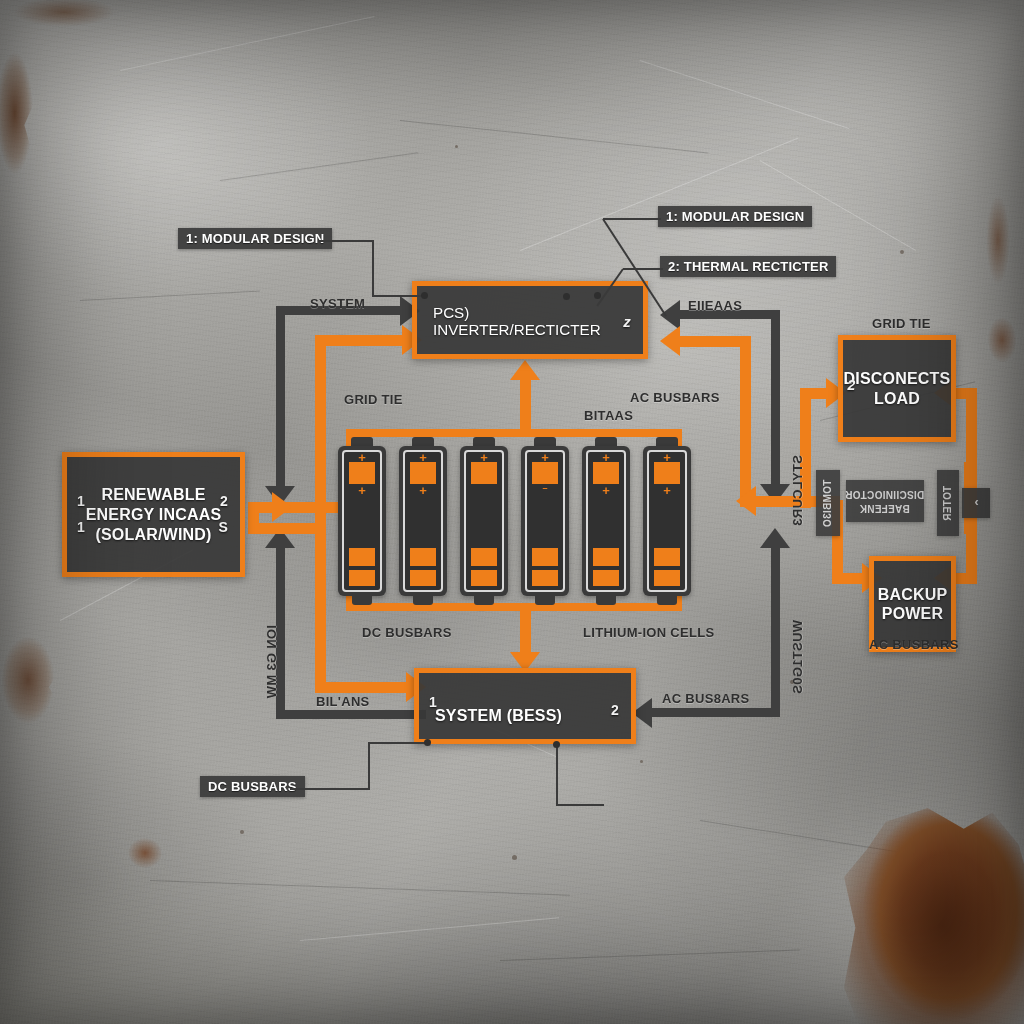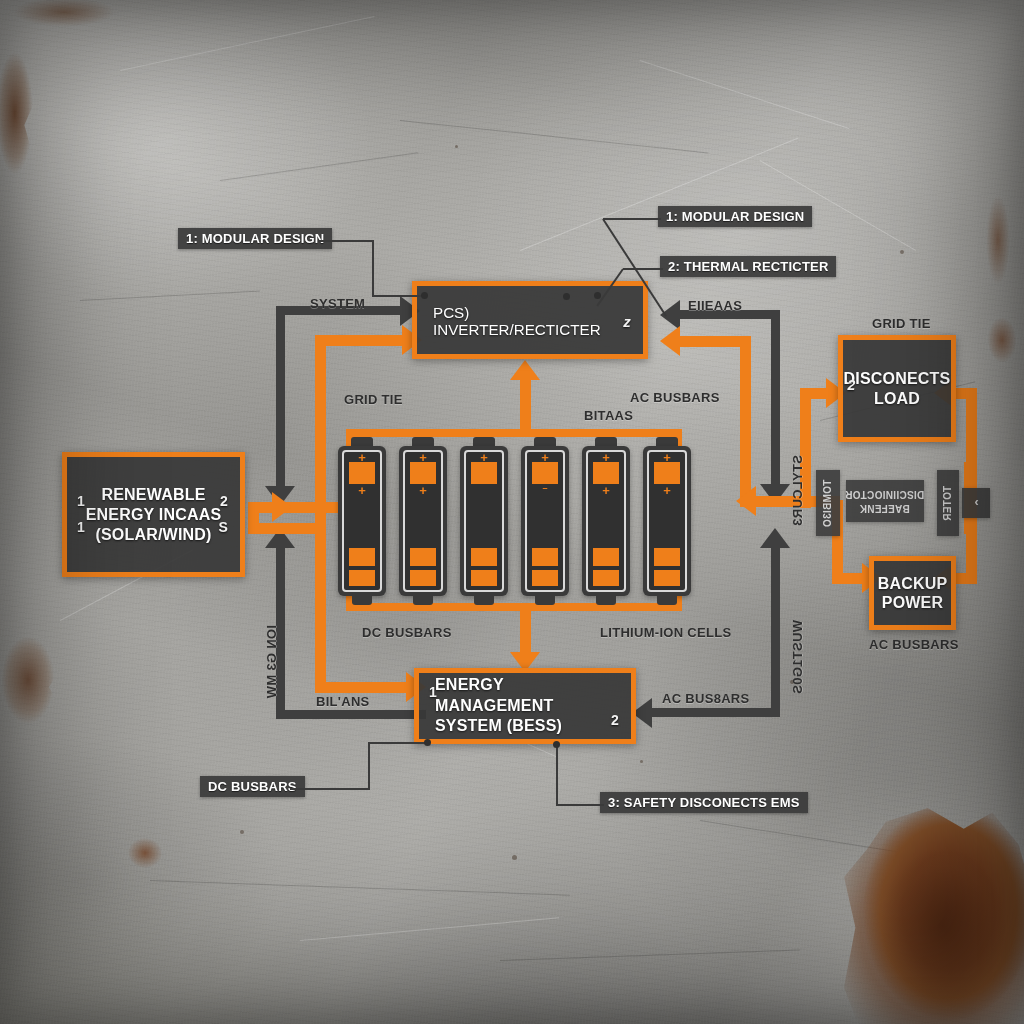--- a/index.html
+++ b/index.html
@@ -379,34 +379,34 @@
     <div class="inner" style="text-align:left;padding-left:16px;">
       <span class="corner-num cn-br" style="font-style:italic;font-size:15px;">z</span>
       <span class="sub">PCS)  INVERTER/RECTICTER</span>
     </div>
   </div>
 
   <div class="node" style="left:414px;top:668px;width:222px;height:76px;font-size:16px;">
     <div class="inner" style="text-align:left;padding-left:16px;line-height:1.3;">
       <span class="corner-num cn-tl">1</span>
       <span class="corner-num cn-br">2</span>
-      <span>ENERGY MANAGEMENT</span><br>
+      <br>
       <span>SYSTEM (BESS)</span>
     </div>
   </div>
 
   <div class="node" style="left:838px;top:335px;width:118px;height:107px;font-size:16px;line-height:1.2;">
     <div class="inner">
       <span class="corner-num cn-tl" style="font-style:italic;">2</span>
       <span>DISCONECTS</span><br>
       <span>LOAD</span>
     </div>
   </div>
 
-  <div class="node" style="left:869px;top:556px;width:87px;height:74px;font-size:16px;line-height:1.2;">
+  <div class="node" style="left:869px;top:556px;width:87px;height:96px;font-size:16px;line-height:1.2;">
     <div class="inner">
       <span>BACKUP</span><br>
       <span>POWER</span>
     </div>
   </div>
 
   <div class="smallnode" style="left:816px;top:470px;width:24px;height:66px;">
     <span class="rot270">TOMBI3O</span>
   </div>
   <div class="smallnode" style="left:846px;top:480px;width:78px;height:42px;line-height:1.35;">
@@ -437,33 +437,32 @@
   <div class="leader leader-h" style="left:623px;top:268px;width:40px;"></div>
   <div class="leader-diag" style="left:623px;top:268px;width:45px;transform:rotate(125deg);"></div>
   <div class="leader-dot" style="left:594px;top:292px;"></div>
 
   <div class="tag" style="left:200px;top:776px;">DC BUSBARS</div>
   <div class="leader leader-h" style="left:290px;top:788px;width:80px;"></div>
   <div class="leader leader-v" style="left:368px;top:742px;height:48px;"></div>
   <div class="leader leader-h" style="left:368px;top:742px;width:60px;"></div>
   <div class="leader-dot" style="left:424px;top:739px;"></div>
 
-  <div class="tag" style="left:600px;top:792px;">3: SAFETY DISCONECTS EMS</div>
   <div class="leader leader-h" style="left:556px;top:804px;width:48px;"></div>
   <div class="leader leader-v" style="left:556px;top:745px;height:60px;"></div>
   <div class="leader-dot" style="left:553px;top:741px;"></div>
 
   <div class="lbl" style="left:310px;top:296px;">SYSTEM</div>
   <div class="lbl" style="left:688px;top:298px;">EIIEAAS</div>
 
   <div class="lbl" style="left:344px;top:392px;">GRID TIE</div>
   <div class="lbl" style="left:584px;top:400px;margin-top:8px;">BITAAS</div>
   <div class="lbl" style="left:630px;top:390px;">AC BUSBARS</div>
   <div class="lbl" style="left:362px;top:625px;">DC BUSBARS</div>
-  <div class="lbl" style="left:600px;top:625px;text-align:right;">LITHIUM-ION CELLS</div>
+  <div class="lbl" style="left:583px;top:625px;text-align:right;">LITHIUM-ION CELLS</div>
 
   <div class="lbl" style="left:316px;top:694px;">BIL'ANS</div>
   <div class="lbl" style="left:662px;top:691px;">AC BUS8ARS</div>
 
   <div class="lbl vert-b" style="left:264px;top:625px;">ION G3 MW</div>
   <div class="lbl vert-b" style="left:790px;top:455px;">STYLCUR3</div>
   <div class="lbl vert-b" style="left:790px;top:620px;">WUST1G0S</div>
 
   <div class="lbl" style="left:872px;top:316px;">GRID TIE</div>
   <div class="lbl" style="left:869px;top:637px;">AC BUSBARS</div>

